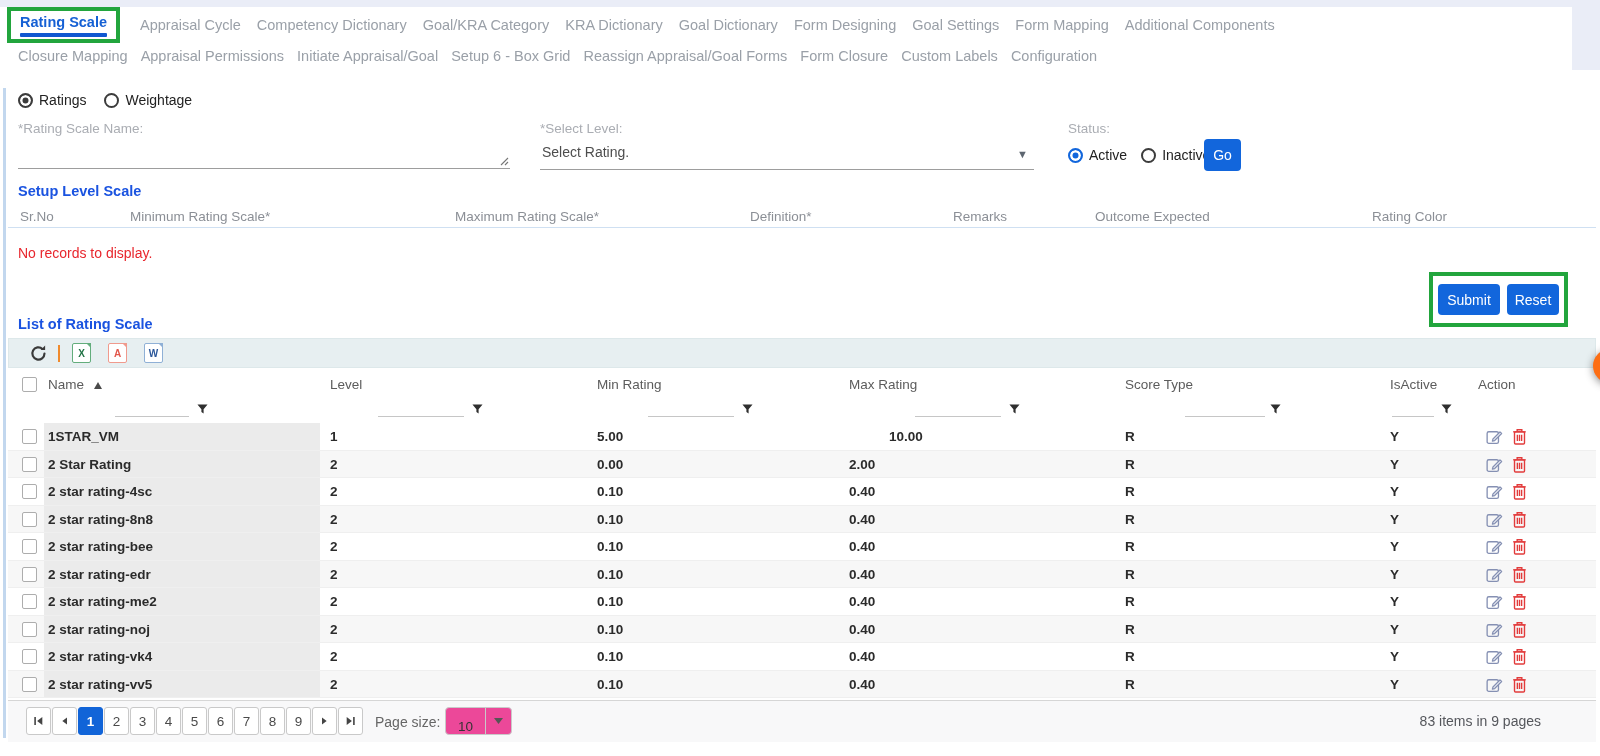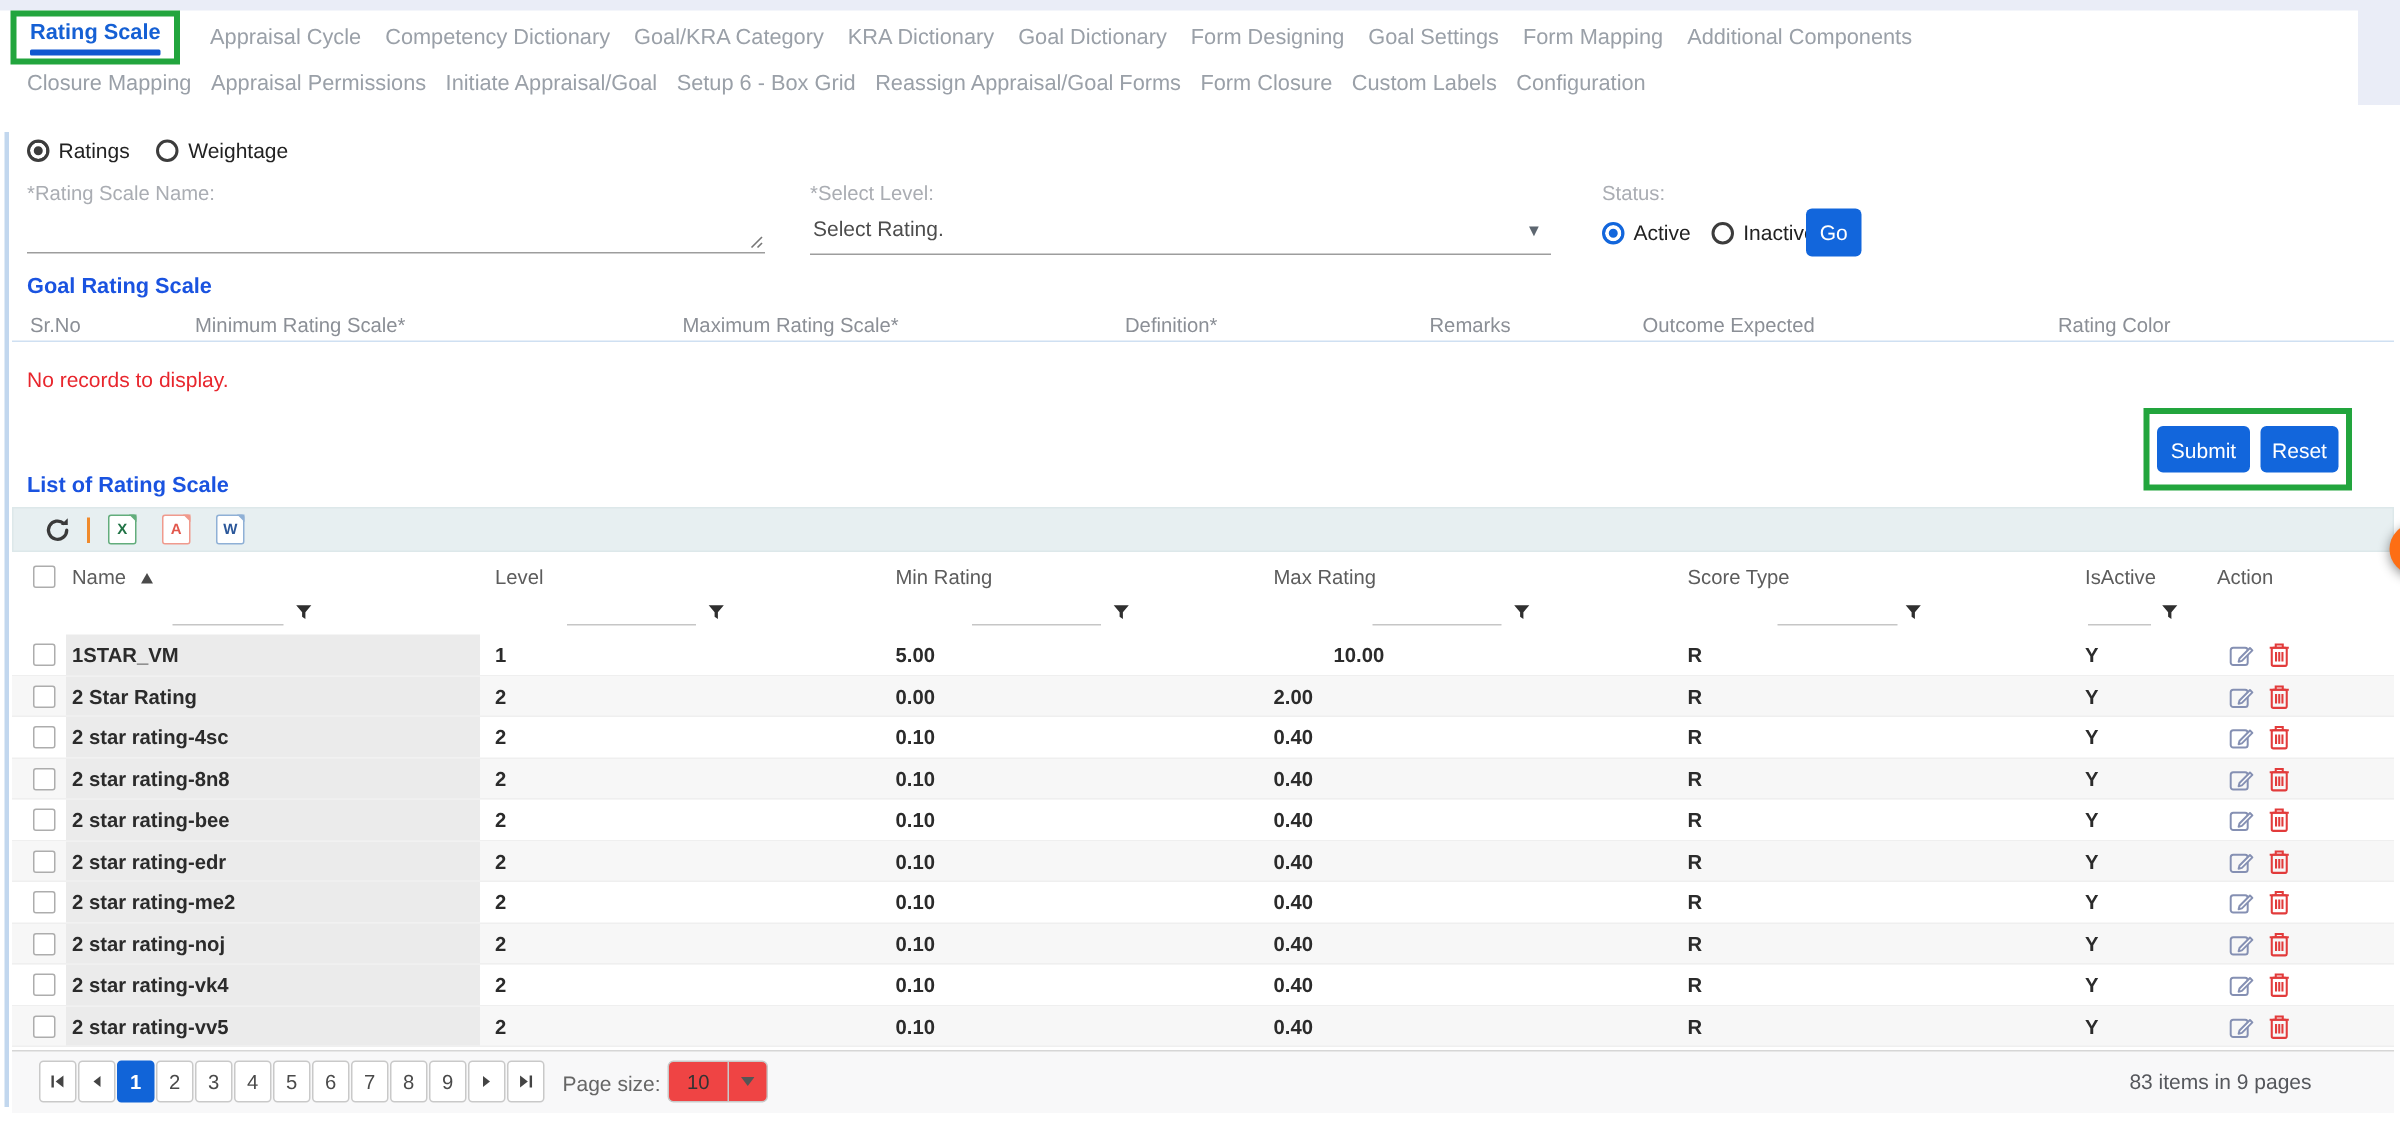--- a/index.html
+++ b/index.html
@@ -69,21 +69,21 @@
   .name-bg{position:absolute;left:36px;top:0;width:276px;height:100%;background:#ebebeb;}
   .cell{position:absolute;top:6px;font-size:13.5px;font-weight:bold;color:#2b2b2b;white-space:nowrap;}
   .cb{position:absolute;width:15px;height:15px;border:1px solid #adadad;border-radius:2px;background:#fff;box-sizing:border-box;cursor:pointer;}
   .row-icon{position:absolute;top:5px;width:17px;height:17px;cursor:pointer;}
 
   
   .pager{left:8px;top:700px;width:1588px;height:41px;background:#f8f8f9;border-top:1px solid #d6d6d6;}
   .pg-btn{position:absolute;top:6px;width:25px;height:28px;border:1px solid #c9c9c9;border-radius:3px;background:#fff;display:flex;align-items:center;justify-content:center;font-size:13.5px;color:#4a4a4a;cursor:pointer;box-sizing:border-box;}
   .pg-btn.active{background:#1164d8;border-color:#1164d8;color:#fff;font-weight:bold;}
   .pg-label{position:absolute;top:13px;font-size:14px;color:#666;}
-  .pg-select{position:absolute;top:6px;height:28px;border:1px solid #c9c9c9;border-radius:4px;background:#ef4444;display:flex;align-items:center;box-sizing:border-box;cursor:pointer;}
+  .pg-select{position:absolute;top:6px;height:28px;border:1px solid #c9c9c9;border-radius:4px;background:#ec4899;display:flex;align-items:flex-end;box-sizing:border-box;cursor:pointer;}
   .pg-select .val{width:39px;text-align:center;font-size:13.5px;color:#333;}
   .pg-select .car{width:25px;height:100%;border-left:1px solid #c9c9c9;display:flex;align-items:center;justify-content:center;}
   .pg-summary{position:absolute;top:12px;right:55px;font-size:14px;color:#55575c;}
 </style>
 </head>
 <body>
 
 <div id="app">
   <div class="abs top-band"></div>
   <div class="abs right-band"></div>
@@ -145,21 +145,21 @@
       <span class="rdot blue on"></span>
       <span>Active</span>
     </span>
     <span class="radio">
       <span class="rdot blue" style="border-color:#3c3c3c;"></span>
       <span>Inactive</span>
     </span>
   </div>
   <button class="abs go-btn" style="left:1204px;top:139px;width:37px;height:32px;">Go</button>
 
-  <div class="abs sec-title" style="left:18px;top:183px;">Goal Rating Scale</div>
+  <div class="abs sec-title" style="left:18px;top:183px;">Setup Level Scale</div>
   <div class="abs setup-header" id="setup-header" style="left:8px;top:207px;width:1588px;height:20px;">
       <span class="setup-col" style="left: 12px;">Sr.No</span>
       <span class="setup-col" style="left: 122px;">Minimum Rating Scale*</span>
       <span class="setup-col" style="left: 447px;">Maximum Rating Scale*</span>
       <span class="setup-col" style="left: 742px;">Definition*</span>
       <span class="setup-col" style="left: 945px;">Remarks</span>
       <span class="setup-col" style="left: 1087px;">Outcome Expected</span>
       <span class="setup-col" style="left: 1364px;">Rating Color</span>
     </div>
   <div class="abs empty-msg" style="left:18px;top:245px;">No records to display.</div>

